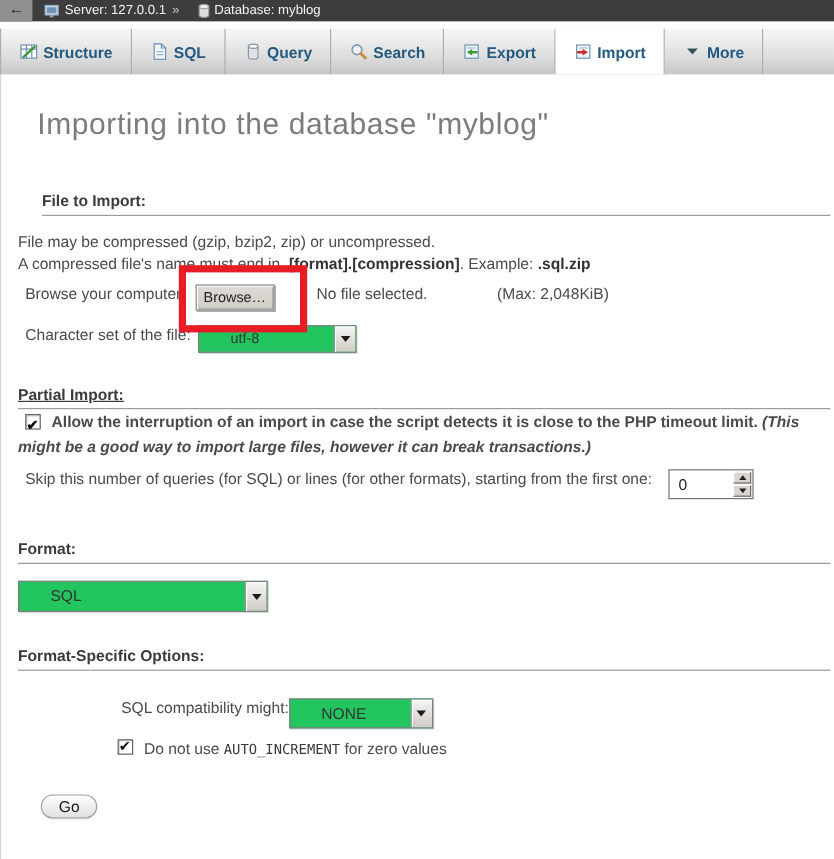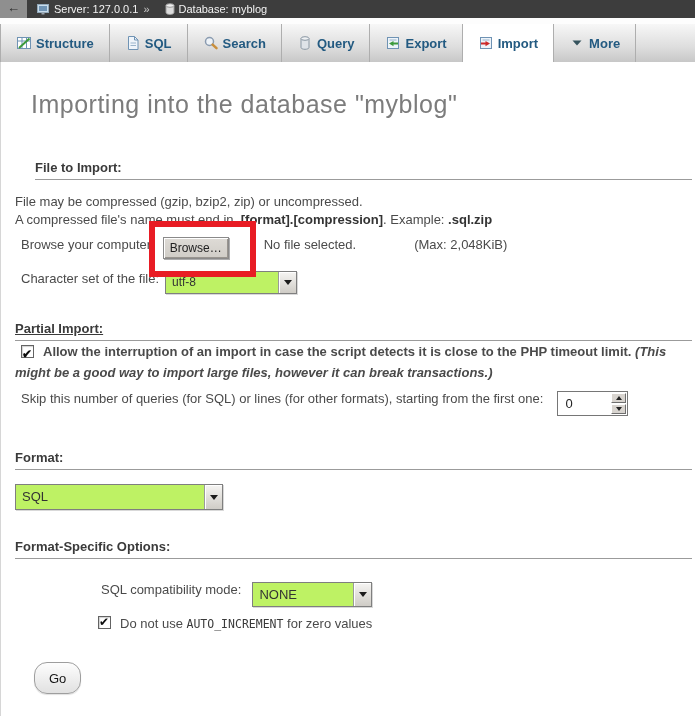--- a/index.html
+++ b/index.html
@@ -41,22 +41,22 @@
              font-size:12px; color:#222; background:linear-gradient(#dedbd6,#d0cdc7);
              border:1px solid #8a8a8a;
              box-shadow:inset 1px 1px 0 #ffffff, inset -1px -1px 0 #99958f, 1px 1px 0 #adadad;
              cursor:pointer; }
   .nofile { margin-left:10px;padding-left:25px; }
   .max { margin-left:58px; }
 
   .charset-row { margin-top:10px; height:23px; padding-left:6px; }
   .charset-label { display:inline-block; width:144px; }
 
-  .combo { display:inline-flex; height:23px; background:#bef264; border:1px solid #7f7f7f;
-           box-shadow:1px 1px 0 #d9d9d9; cursor:pointer; }
+  .combo { display:inline-flex; height:23px; background:#22c55e; border:1px solid #7f7f7f;
+           box-shadow:1px 1px 0 #d9d9d9; cursor:pointer;padding-left:20px; }
   .combo .cval { flex:1; font-size:12px; color:#333; line-height:21px; padding-left:6px; overflow:hidden; white-space:nowrap; }
   .combo .cbtn { width:18px; display:flex; align-items:center; justify-content:center;
                  background:linear-gradient(#f6f5f3,#cfccc6); border-left:1px solid #9a9a9a;
                  box-shadow:inset 1px 1px 0 #fff; }
   .tri-down { width:0; height:0; border-left:4px solid transparent; border-right:4px solid transparent; border-top:5px solid #1c1c1c; }
 
   .sec-h.partial { margin-top:27px;text-decoration:underline; }
   .allow { margin-top:12px; width:668px; font-size:13px; color:#4a4a4a; line-height:21px; padding-left:6px;font-weight:bold; }
   .allow .note { font-style:italic; }
   .checkbox { display:inline-block; width:13px; height:13px; background:#fff; border:1px solid #636363;
@@ -72,26 +72,26 @@
              display:flex; align-items:center; justify-content:center; cursor:pointer; }
   .tri-up-s { width:0; height:0; border-left:3px solid transparent; border-right:3px solid transparent; border-bottom:4px solid #222; }
   .tri-down-s { width:0; height:0; border-left:3px solid transparent; border-right:3px solid transparent; border-top:4px solid #222; }
 
   .sec-h.format { margin-top:34px; }
   .format-combo { margin-top:14px; width:208px; height:26px; }
   .format-combo .cval { line-height:24px; font-size:13px; }
 
   .sec-h.fso { margin-top:29px; }
   .compat-row { margin-top:23px; height:25px; margin-left:86px; }
-  .compat-combo { width:120px; height:25px; margin-left:11px; }
+  .compat-combo { width:120px; height:25px; }
   .compat-combo .cval { line-height:23px; font-size:13px; }
   .auto-row { margin-top:9px; margin-left:83px; height:16px; }
   .mono { font-family:"DejaVu Sans Mono", monospace; font-size:11.5px; color:#3a3a3a; }
 
-  .go-btn { display:block; margin:30px 0 0 19px; min-width:47px; height:32px; padding:0 14px;
+  .go-btn { display:block; margin:30px 0 0 19px; min-width:47px; height:20px; padding:0 14px;
             font-family:"Liberation Sans",sans-serif; font-size:13px; color:#151515;
             background:linear-gradient(#fdfdfd,#e1e1e1); border:1px solid #9e9e9e; border-radius:13px;
             box-shadow:0 1px 1px rgba(0,0,0,.12); cursor:pointer; }
 
   
   .annotation { position:absolute; left:149px; top:221px; width:107px; height:56px;
                 border:6px solid #e81c24; pointer-events:none; z-index:50; }
 </style>
 </head>
 <body>
@@ -142,34 +142,34 @@
             <path d="M9.5 1.5v3.5h3.5" fill="none" stroke="#6f93b4"></path>
             <line x1="5.5" y1="8" x2="11" y2="8" stroke="#9ab4cb"></line>
             <line x1="5.5" y1="10.5" x2="11" y2="10.5" stroke="#9ab4cb"></line>
           </svg>
       </span>
       <span>SQL</span>
     </div>
     <div class="tab">
       <span class="ticon">
         <svg width="16" height="16" viewBox="0 0 16 16">
+            <path d="M4 3.5v9c0 1 1.8 1.8 4 1.8s4-.8 4-1.8v-9" fill="#dfe3e8" stroke="#8a97a3"></path>
+            <ellipse cx="8" cy="3.5" rx="4" ry="1.8" fill="#f0f2f4" stroke="#8a97a3"></ellipse>
+          </svg>
+      </span>
+      <span>Query</span>
+    </div>
+    <div class="tab">
+      <span class="ticon">
+        <svg width="16" height="16" viewBox="0 0 16 16">
             <circle cx="6.5" cy="6.5" r="4" fill="#eef3f8" stroke="#8a9bb0" stroke-width="1.5"></circle>
             <line x1="9.6" y1="9.6" x2="13.5" y2="13.2" stroke="#c98f3d" stroke-width="2.5" stroke-linecap="round"></line>
           </svg>
       </span>
       <span>Search</span>
-    </div>
-    <div class="tab">
-      <span class="ticon">
-        <svg width="16" height="16" viewBox="0 0 16 16">
-            <path d="M4 3.5v9c0 1 1.8 1.8 4 1.8s4-.8 4-1.8v-9" fill="#dfe3e8" stroke="#8a97a3"></path>
-            <ellipse cx="8" cy="3.5" rx="4" ry="1.8" fill="#f0f2f4" stroke="#8a97a3"></ellipse>
-          </svg>
-      </span>
-      <span>Query</span>
     </div>
     <div class="tab">
       <span class="ticon">
         <svg width="16" height="16" viewBox="0 0 16 16">
             <rect x="2.5" y="2.5" width="11" height="11" fill="#eef4fa" stroke="#6f93b4"></rect>
             <line x1="4.5" y1="5" x2="11.5" y2="5" stroke="#9ab4cb"></line>
             <polygon points="13,6.3 13,7.6 8.5,7.6 8.5,5.9 4,8.6 8.5,11.3 8.5,9.6 13,9.6" fill="#3c9a3c"></polygon>
           </svg>
       </span>
       <span>Export</span>
@@ -248,21 +248,21 @@
     <div class="combo format-combo">
       <span class="cval">SQL</span>
       <span class="cbtn">
           <span class="tri-down"></span>
         </span>
     </div>
 
     <div class="sec-h fso">Format-Specific Options:</div>
 
     <div class="row compat-row">
-      <label>SQL compatibility mode:</label>
+      <label>SQL compatibility might:</label>
       <div class="combo compat-combo">
         <span class="cval">NONE</span>
         <span class="cbtn">
             <span class="tri-down"></span>
           </span>
       </div>
     </div>
 
     <div class="row auto-row">
       <span class="checkbox checked"></span>

